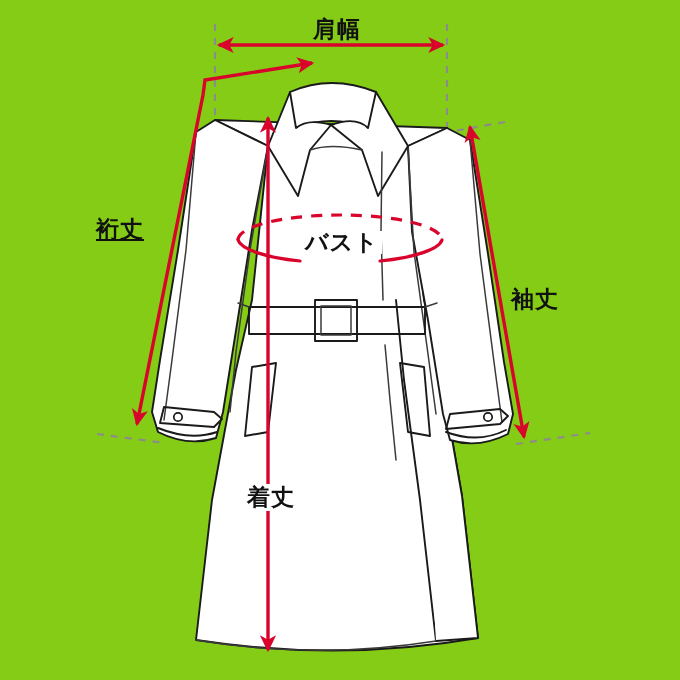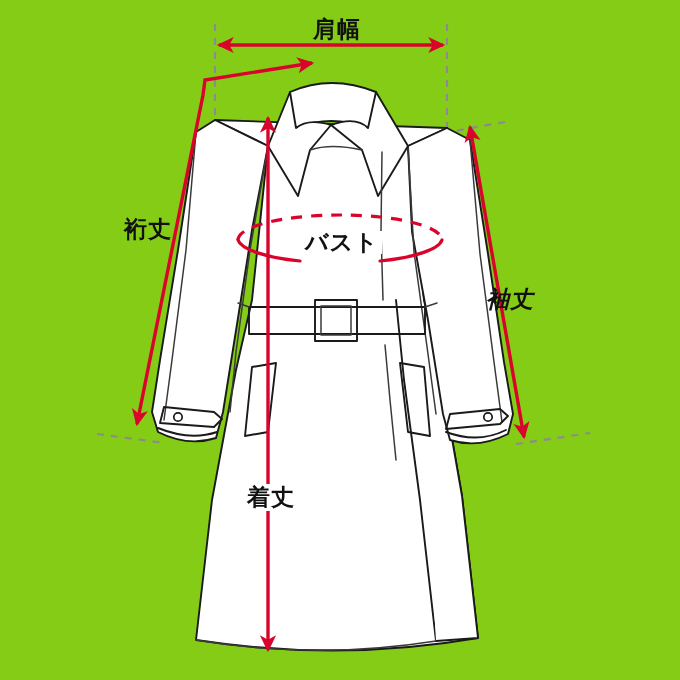--- a/index.html
+++ b/index.html
@@ -220,21 +220,21 @@
 
       <path class="measure-ellipse-dash" stroke="#d9042b" d="M 238 240 A 102 25 0 0 1 442 240"></path>
 
       <path class="measure-ellipse-solid" stroke="#d9042b" d="M 238 240 A 102 25 0 0 0 300 261"></path>
       <path class="measure-ellipse-solid" stroke="#d9042b" d="M 380 261 A 102 25 0 0 0 442 240"></path>
     </g>
   </svg>
 
   <div class="label-html" style="left:313px; top:18px;">肩幅</div>
 
-  <div class="label-html" style="left:124px; top:218px;">裄丈</div>
+  <div class="label-html" style="left:96px; top:218px;text-decoration:underline;">裄丈</div>
 
   <div class="label-bust label-html" style="left:302px; top:231px;">バスト</div>
 
-  <div class="label-html" style="left:486px; top:288px;font-style:italic;">袖丈</div>
+  <div class="label-html" style="left:511px; top:288px;">袖丈</div>
 
   <div class="label-html" style="left:243px; top:484px; background:#ffffff; padding:2px 4px;text-align:center;">着丈</div>
 
 </div>
 
 </body></html>

